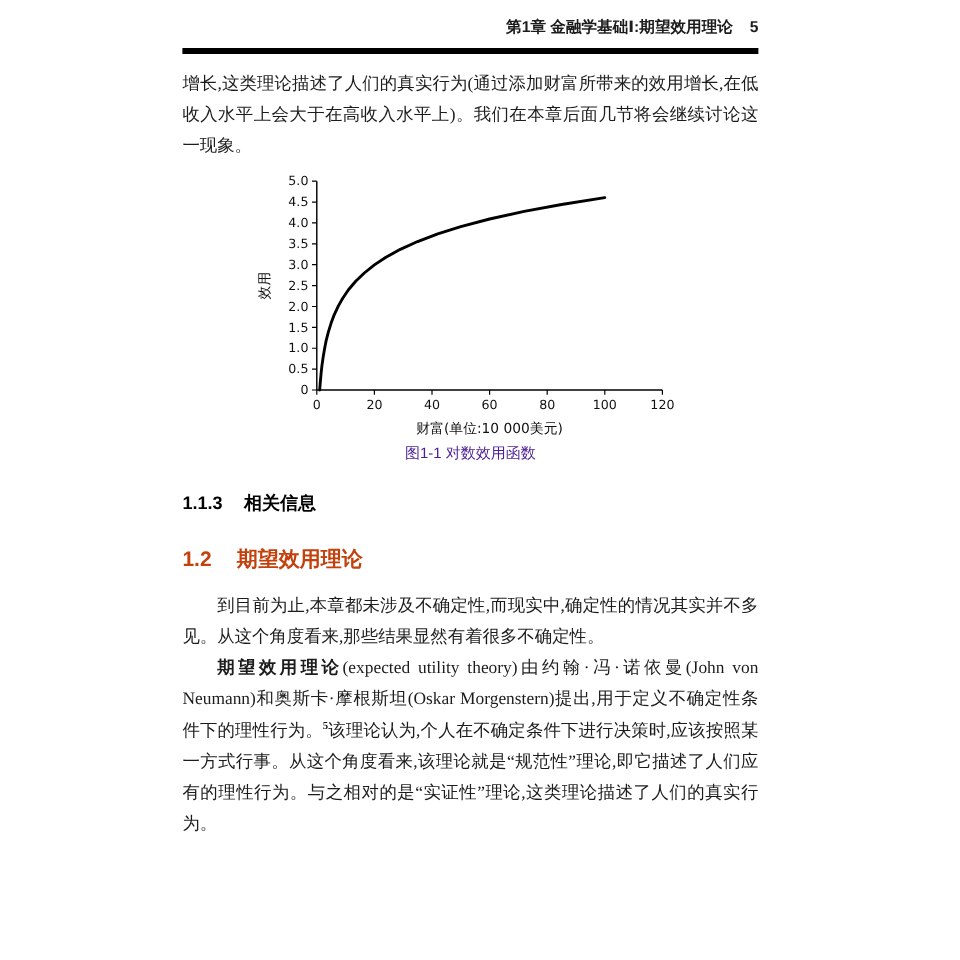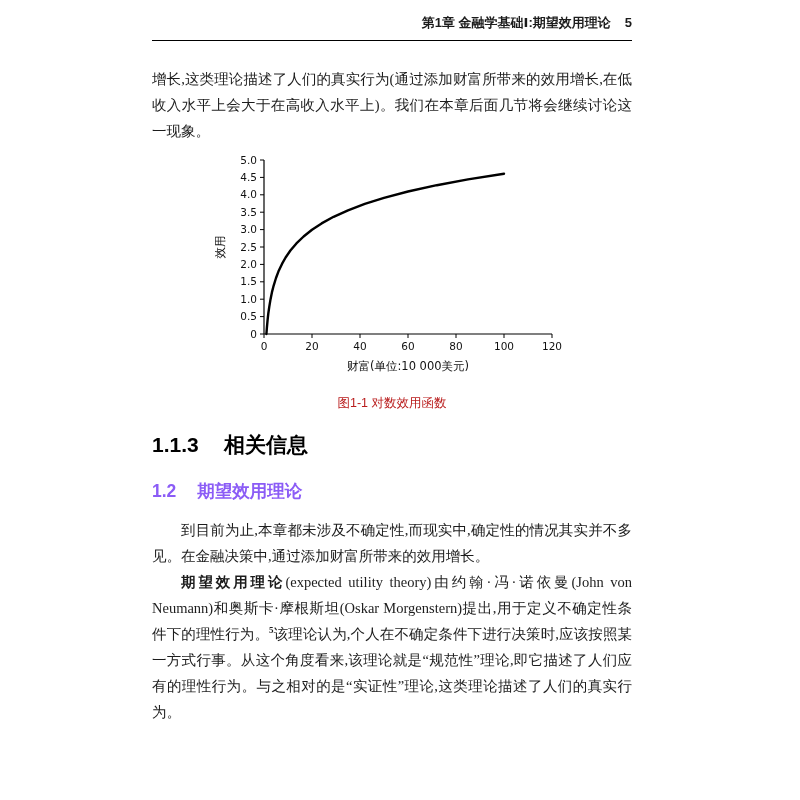--- a/index.html
+++ b/index.html
@@ -12,50 +12,50 @@
   .page {
     width:800px; height:800px;
     padding:14px 168px 0 152px;
     background:#fff;
   }
   
   .runhead {
     display:flex; justify-content:flex-end; align-items:baseline;
     font-family:"Liberation Sans","DejaVu Sans",sans-serif;
     font-weight:bold; font-size:13px; line-height:18px;
-    padding-bottom:8px; border-bottom:1px solid #000000;
-    margin-bottom:25px;
+    padding-bottom:8px; border-bottom:5px solid #000000;
+    margin-bottom:12px;
   }
   .runhead .pageno { margin-left:14px; font-weight:bold; }
   
   .body-p {
     font-size:14.5px; line-height:26px; text-align:justify;
     margin:0;
   }
   .indent { text-indent:2em; }
   sup.fn { font-size:9px; vertical-align:super; line-height:0; font-weight:bold; }
   b.term { font-family:"Liberation Sans","DejaVu Sans",sans-serif; font-weight:bold; }
   
   figure { margin:6px auto 0; width:360px; text-align:center; }
   figure svg { display:block; margin:0 auto; }
   figcaption {
-    margin-top:16px; font-size:12.5px; line-height:19px;
+    margin-top:0; font-size:12.5px; line-height:19px;
     font-family:"Liberation Sans","DejaVu Sans",sans-serif;
-    color:#b91c1c; text-align:center;
+    color:#4c1d95; text-align:center;
   }
   
   h3.sec-sm {
     font-family:"Liberation Sans","DejaVu Sans",sans-serif;
-    font-size:21px; font-weight:bold; line-height:20px;
+    font-size:15px; font-weight:bold; line-height:20px;
     margin:22px 0 14px 0; color:#000;
   }
   h2.sec-lg {
     font-family:"Liberation Sans","DejaVu Sans",sans-serif;
     font-size:17.5px; font-weight:bold; line-height:24px;
-    margin:24px 0 14px 0; color:#8b5cf6;
+    margin:24px 0 14px 0; color:#c2410c;
   }
   .sec-gap { margin-left:1.2em; }
 </style>
 </head>
 <body>
 
 <div class="page">
 
   <div class="runhead">
     <span>第1章 金融学基础Ⅰ:期望效用理论</span>
@@ -113,17 +113,17 @@
 
   <h3 class="sec-sm">
     <span>1.1.3</span><span class="sec-gap">相关信息</span>
   </h3>
 
 
   <h2 class="sec-lg">
     <span>1.2</span><span class="sec-gap">期望效用理论</span>
   </h2>
 
-  <p class="body-p indent">到目前为止,本章都未涉及不确定性,而现实中,确定性的情况其实并不多见。在金融决策中,通过添加财富所带来的效用增长。</p>
+  <p class="body-p indent">到目前为止,本章都未涉及不确定性,而现实中,确定性的情况其实并不多见。从这个角度看来,那些结果显然有着很多不确定性。</p>
 
   <p class="body-p indent"><b class="term">期望效用理论</b><span>(expected utility theory)由约翰·冯·诺依曼(John von Neumann)和奥斯卡·摩根斯坦(Oskar Morgenstern)提出,用于定义不确定性条件下的理性行为。</span><sup class="fn">5</sup><span>该理论认为,个人在不确定条件下进行决策时,应该按照某一方式行事。从这个角度看来,该理论就是“规范性”理论,即它描述了人们应有的理性行为。与之相对的是“实证性”理论,这类理论描述了人们的真实行为。</span></p>
 
 </div>
 
 </body></html>

